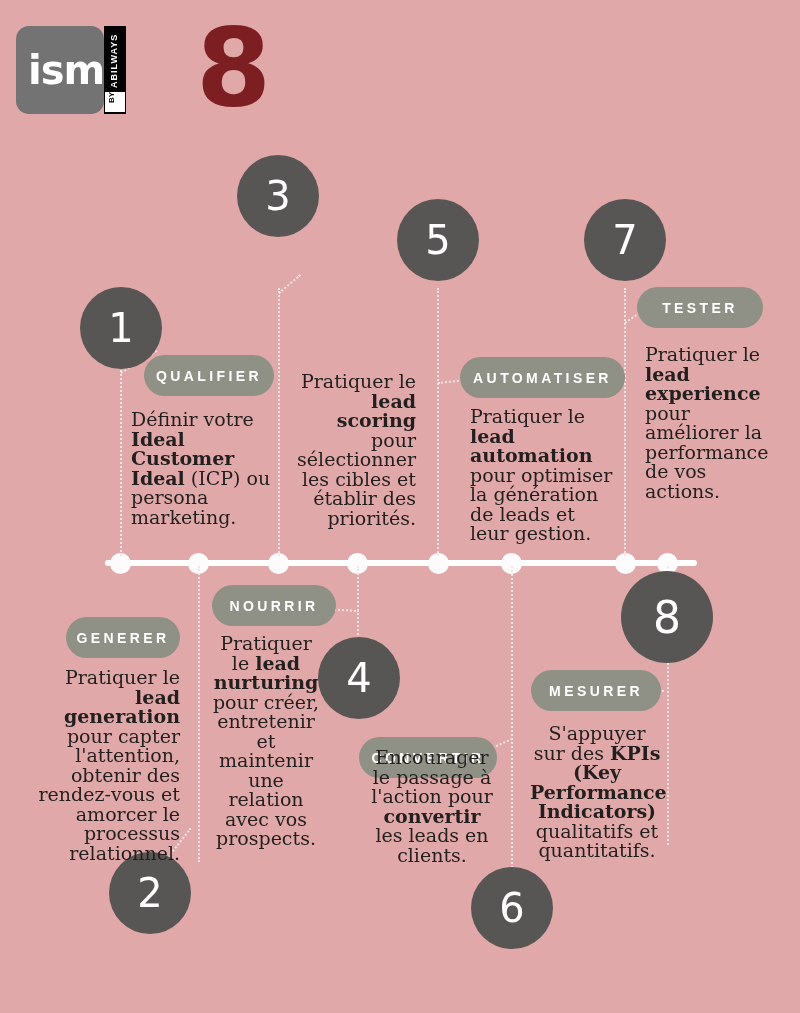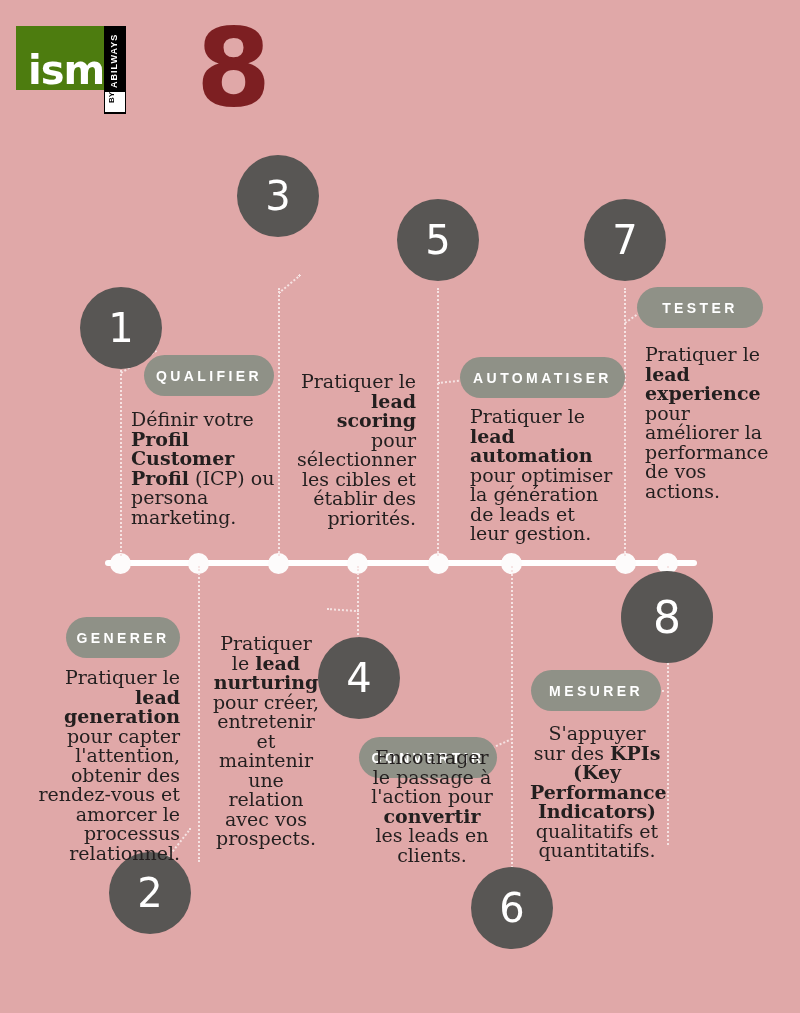--- a/index.html
+++ b/index.html
@@ -6,21 +6,21 @@
   body{
     width:800px;height:1013px;
     background:#e0a8a8;
     font-family:"Liberation Sans", sans-serif;
     overflow:hidden;
   }
   .canvas{position:relative;width:800px;height:1013px;overflow:hidden;}
 
   
   .logo{position:absolute;left:16px;top:26px;width:112px;height:88px;display:flex;}
-  .logo-sq{width:88px;height:64px;background:#4d7c0f;position:relative;}
+  .logo-sq{width:88px;height:88px;background:#737373;position:relative;border-radius:13px;}
   .logo-word{
     position:absolute;left:12px;top:26px;color:#ffffff;
     font-size:40px;font-weight:700;letter-spacing:-1px;line-height:36px;
     font-family:"DejaVu Sans", sans-serif;
   }
   .logo-bar{width:22px;height:88px;background:#000;position:relative;overflow:hidden;}
   .logo-bar .vtxt{
     position:absolute;color:#fff;font-size:9px;font-weight:700;letter-spacing:1px;
     white-space:nowrap;transform:rotate(-90deg);transform-origin:left top;
     font-family:"Liberation Sans", sans-serif;
@@ -153,28 +153,31 @@
   </div>
   <div class="pill" style="left:460px;top:357px;width:165px;">
     <span>AUTOMATISER</span>
   </div>
   <div class="pill" style="left:637px;top:287px;width:126px;">
     <span>TESTER</span>
   </div>
   <div class="pill" style="left:66px;top:617px;width:114px;">
     <span>GENERER</span>
   </div>
+  <div class="pill" style="left:212px;top:585px;width:124px;">
+    <span>NOURRIR</span>
+  </div>
   <div class="pill" style="left:359px;top:737px;width:138px;">
     <span>CONVERTIR</span>
   </div>
   <div class="pill" style="left:531px;top:670px;width:130px;">
     <span>MESURER</span>
   </div>
 
-  <div class="para ta-l" style="left:131px;top:410px;width:158px;">Définir votre <b>Profil Customer Profil</b> (ICP) ou persona marketing.</div>
+  <div class="para ta-l" style="left:131px;top:410px;width:158px;">Définir votre <b>Ideal Customer Ideal</b> (ICP) ou persona marketing.</div>
 
   <div class="para ta-r" style="left:290px;top:372px;width:126px;">Pratiquer le <b>lead scoring</b> pour sélectionner les cibles et établir des priorités.</div>
 
   <div class="para ta-l" style="left:470px;top:407px;width:143px;">Pratiquer le <b>lead automation</b> pour optimiser la génération de leads et leur gestion.</div>
 
   <div class="para ta-l" style="left:645px;top:345px;width:128px;">Pratiquer le <b>lead experience</b> pour améliorer la performance de vos actions.</div>
 
   <div class="para ta-c" style="left:209px;top:634px;width:114px;">Pratiquer le <b>lead nurturing</b> pour créer, entretenir et maintenir une relation avec vos prospects.</div>
 
   <div class="para ta-r" style="left:28px;top:668px;width:152px;">Pratiquer le <b>lead generation</b> pour capter l'attention, obtenir des rendez-vous et amorcer le processus relationnel.</div>

